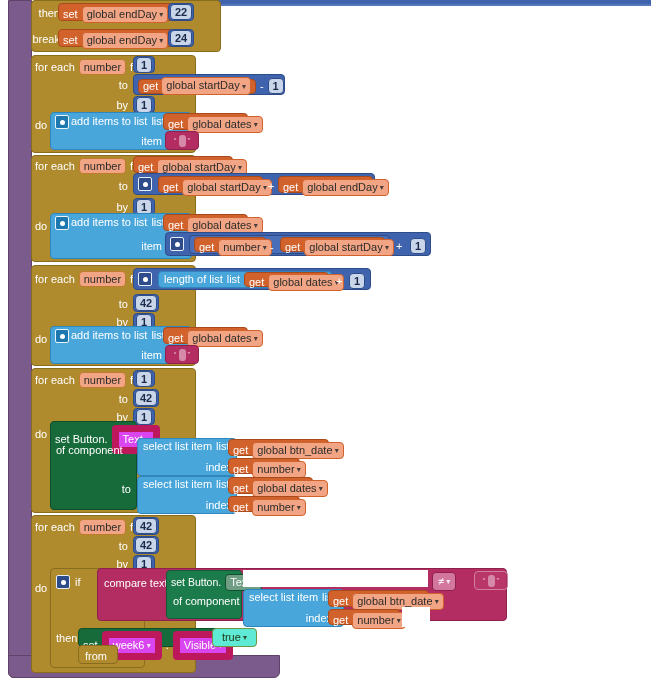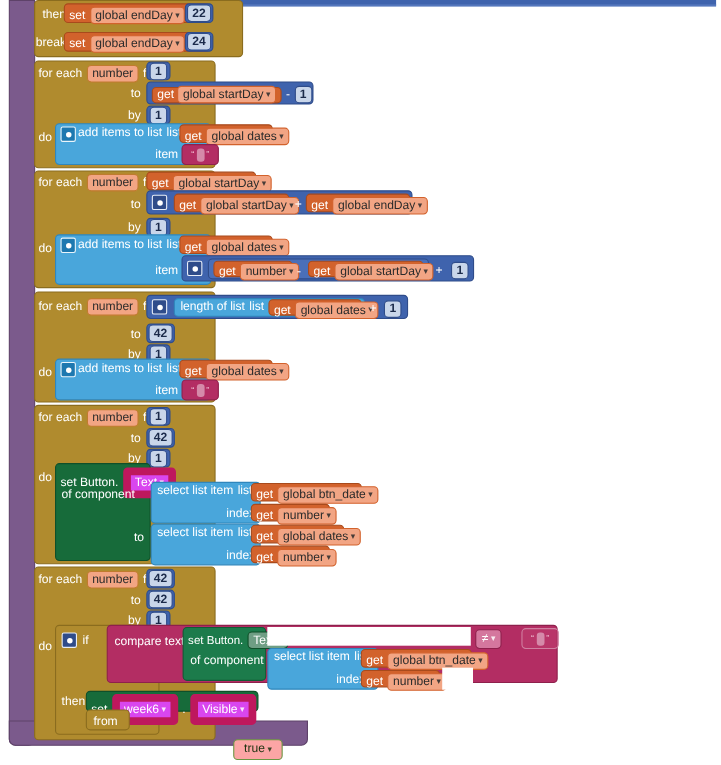--- a/index.html
+++ b/index.html
@@ -16,21 +16,21 @@
 
   
   .c-control{background:#7B5A8C;border:1px solid #5E4269;}     
   .c-loop   {background:#B08B2E;border:1px solid #8A6C1E;}      
   .c-var    {background:#D2622C;border:1px solid #A84A1C;}      
   .c-math   {background:#3F63AD;border:1px solid #2F4C8A;}      
   .c-list   {background:#49A6DB;border:1px solid #2F86BC;}      
   .c-text   {background:#B32D63;border:1px solid #8E204C;}      
   .c-comp   {background:#176B3A;border:1px solid #0F4F29;}      
   .c-comp2  {background:#1C7B4B;border:1px solid #115c36;}
-  .c-logic  {background:#fca5a5;border:1px solid #6C9642;margin-top:44px;}      
+  .c-logic  {background:#5eead4;border:1px solid #6C9642;}      
 
   
   .field{
     display:inline-block;border-radius:4px;padding:1px 4px;
     line-height:12px;vertical-align:middle;white-space:nowrap;
   }
   .f-var  {background:#F2A584;color:#2b2b2b;border:1px solid #D2622C;}
   .f-num  {background:#C9D6EA;color:#1b2a4a;border:1px solid #2F4C8A;font-weight:bold;}
   .f-comp {background:#d946ef;color:#ffffff;border:7px solid #be185d;text-align:right;}
   .f-comp-d{background:#6F9E84;color:#ffffff;border:1px solid #0F4F29;}

